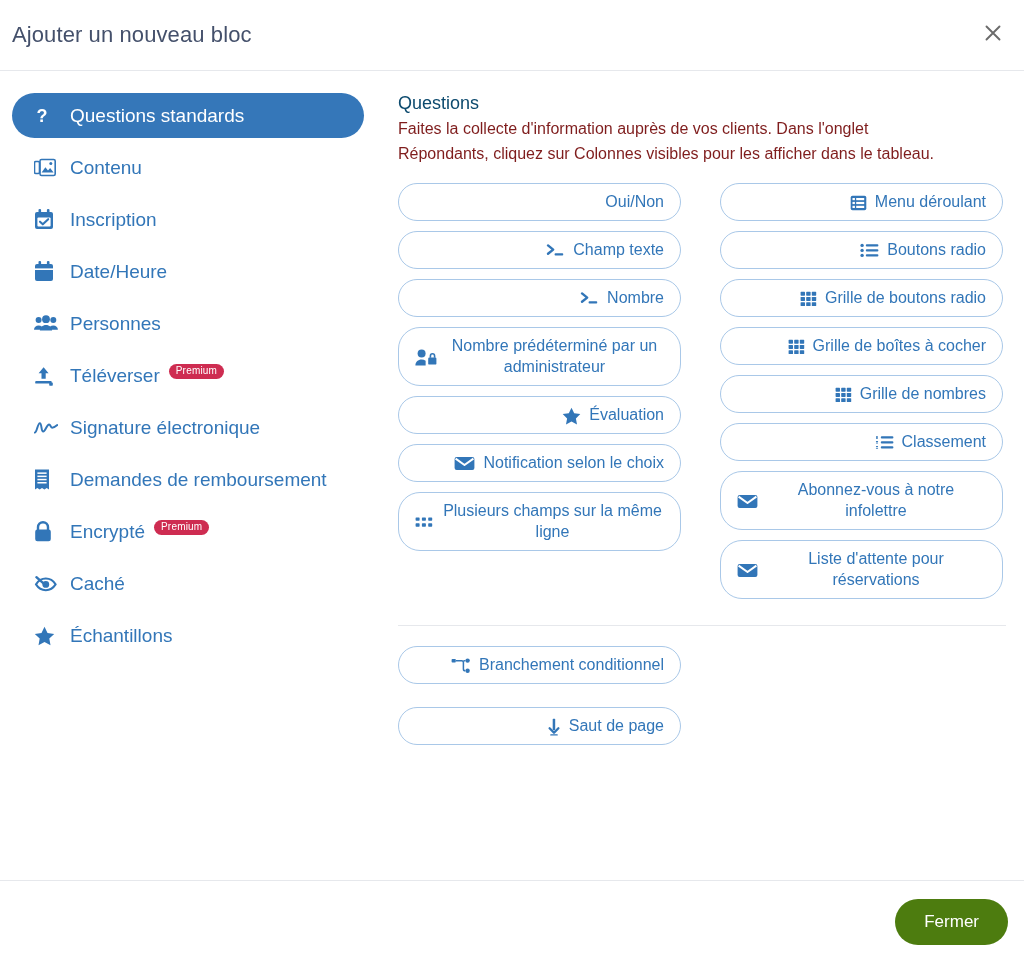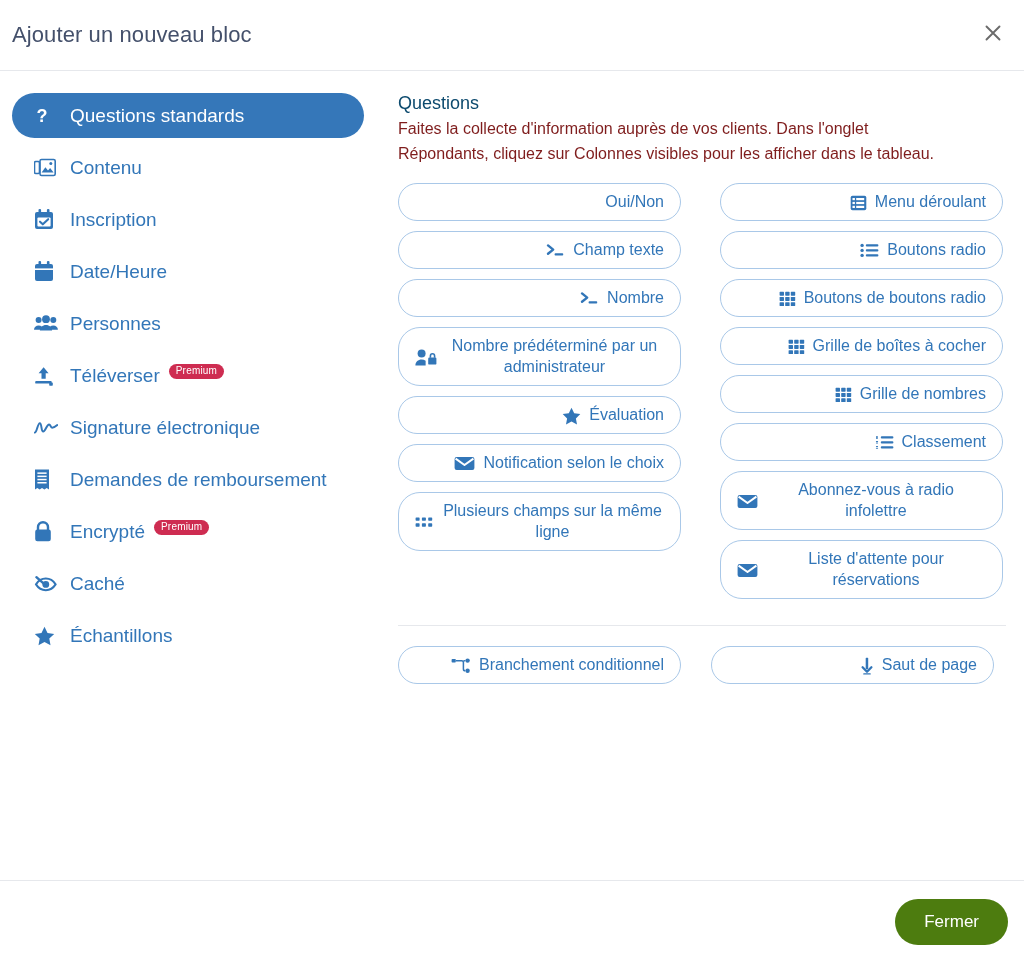--- a/index.html
+++ b/index.html
@@ -172,22 +172,23 @@
   .block-btn .bi svg { display: block; }
   .btn-text { display: inline; }
 
   .bottom-sep {
     margin: 26px 6px 20px 6px;
     height: 1px;
     background: #e6e8ec;
   }
   .bottom-row {
     display: flex;
-    gap: 30px;
+    gap: 23px;
     padding-left: 6px;
+    flex-direction: column;
   }
 
   
   .dialog-footer {
     flex: 0 0 82px;
     border-top: 1px solid #e6e8ec;
     display: flex;
     align-items: center;
     justify-content: flex-end;
     padding-right: 16px;
@@ -465,21 +466,21 @@
                 <rect x="6.2" y="0.8" width="4.4" height="3.9" rx="0.6"></rect>
                 <rect x="11.8" y="0.8" width="4.4" height="3.9" rx="0.6"></rect>
                 <rect x="0.6" y="6" width="4.4" height="3.9" rx="0.6"></rect>
                 <rect x="6.2" y="6" width="4.4" height="3.9" rx="0.6"></rect>
                 <rect x="11.8" y="6" width="4.4" height="3.9" rx="0.6"></rect>
                 <rect x="0.6" y="11.2" width="4.4" height="3.9" rx="0.6"></rect>
                 <rect x="6.2" y="11.2" width="4.4" height="3.9" rx="0.6"></rect>
                 <rect x="11.8" y="11.2" width="4.4" height="3.9" rx="0.6"></rect>
               </svg>
             </span>
-            <span class="btn-text">Boutons de boutons radio</span>
+            <span class="btn-text">Grille de boutons radio</span>
           </div>
 
 
           <div class="block-btn">
             <span class="bi">
               <svg width="17" height="16" viewBox="0 0 17 16" fill="#3276b8">
                 <rect x="0.6" y="0.8" width="4.4" height="3.9" rx="0.6"></rect>
                 <rect x="6.2" y="0.8" width="4.4" height="3.9" rx="0.6"></rect>
                 <rect x="11.8" y="0.8" width="4.4" height="3.9" rx="0.6"></rect>
                 <rect x="0.6" y="6" width="4.4" height="3.9" rx="0.6"></rect>
@@ -526,21 +527,21 @@
             <span class="btn-text">Classement</span>
           </div>
 
           <div class="block-btn">
             <span class="bi">
               <svg width="21" height="15" viewBox="0 0 21 15" fill="#3276b8">
                 <rect x="0.6" y="1" width="19.8" height="13" rx="2"></rect>
                 <path d="M1.6 2.6 L10.5 9 L19.4 2.6" stroke="#ffffff" stroke-width="2" fill="none" stroke-linejoin="round"></path>
               </svg>
             </span>
-            <span class="btn-text">Abonnez-vous à radio infolettre</span>
+            <span class="btn-text">Abonnez-vous à notre infolettre</span>
           </div>
 
           <div class="block-btn">
             <span class="bi">
               <svg width="21" height="15" viewBox="0 0 21 15" fill="#3276b8">
                 <rect x="0.6" y="1" width="19.8" height="13" rx="2"></rect>
                 <path d="M1.6 2.6 L10.5 9 L19.4 2.6" stroke="#ffffff" stroke-width="2" fill="none" stroke-linejoin="round"></path>
               </svg>
             </span>
             <span class="btn-text">Liste d'attente pour réservations</span>

